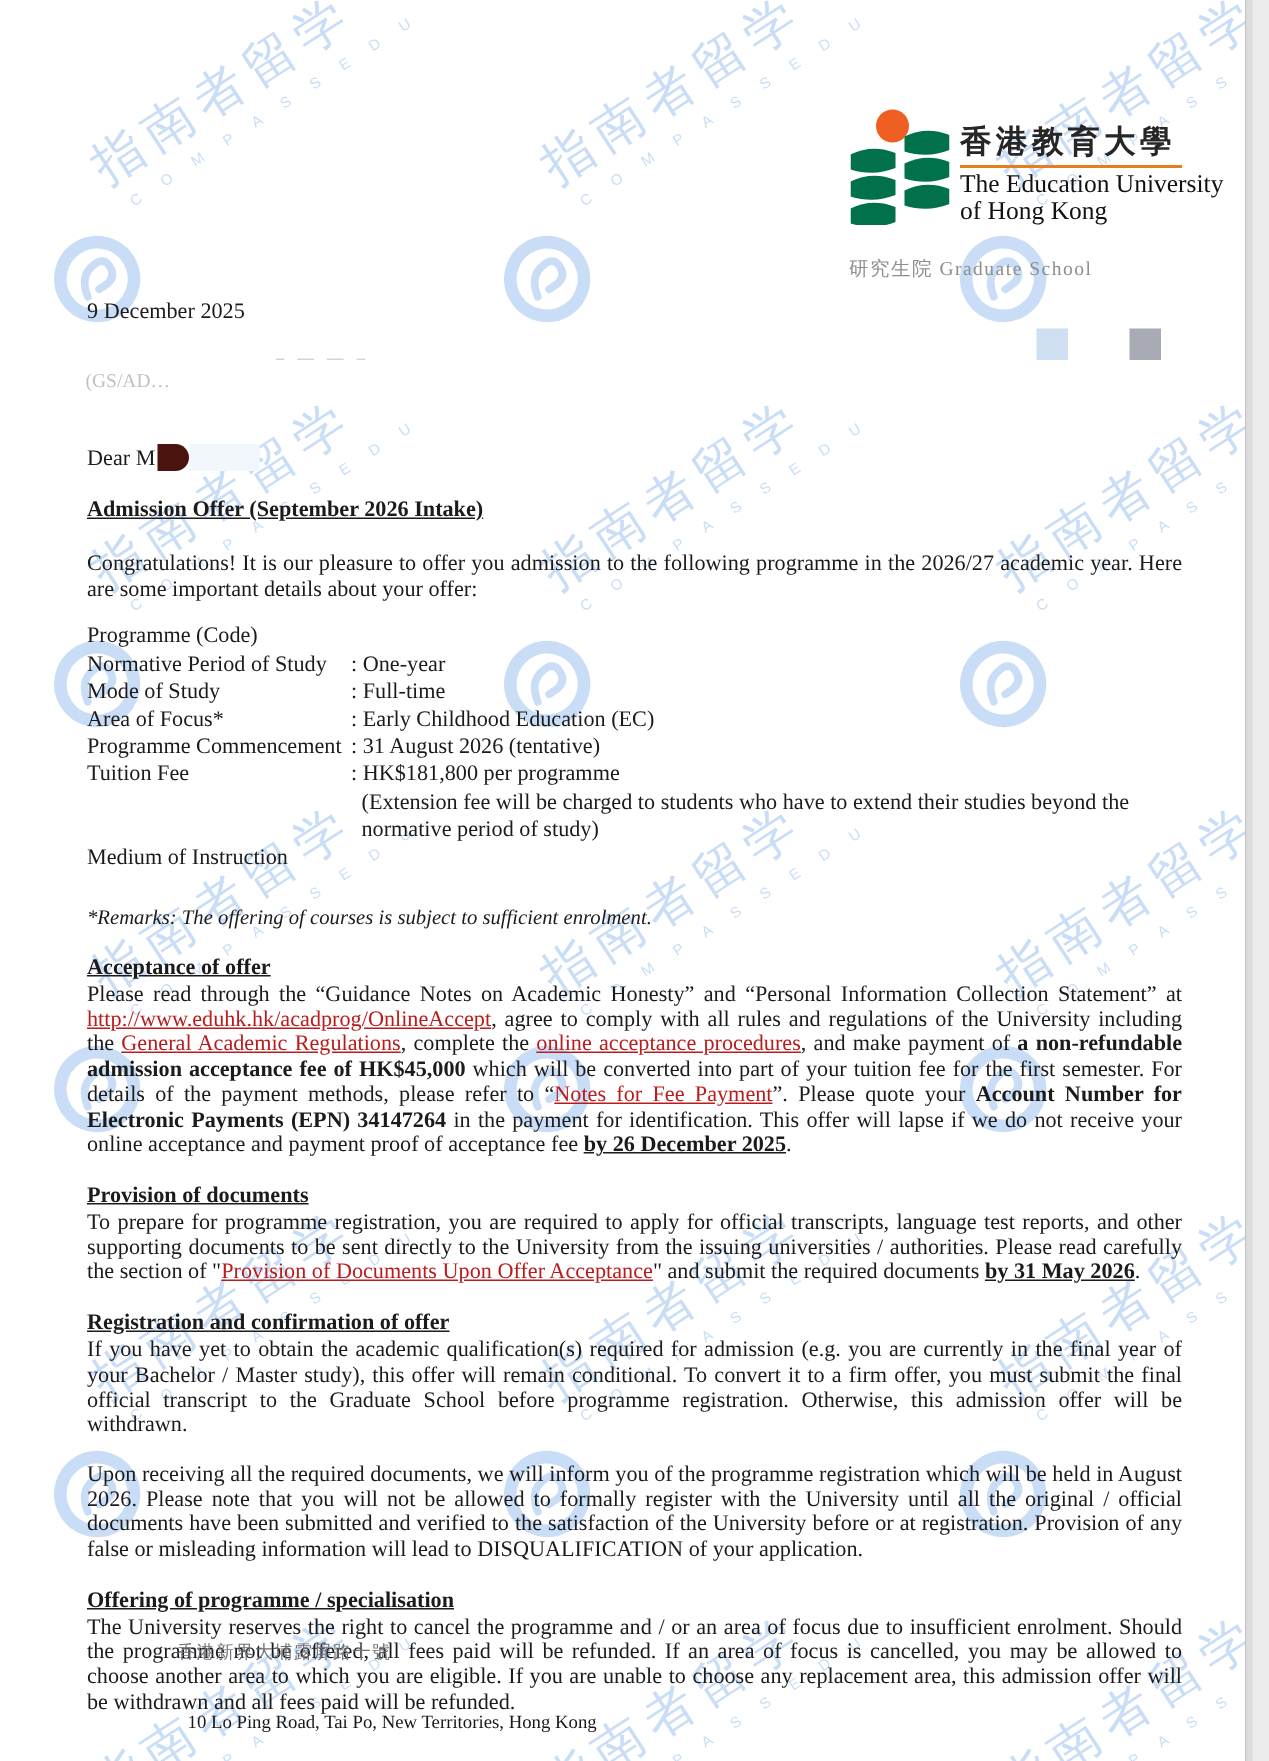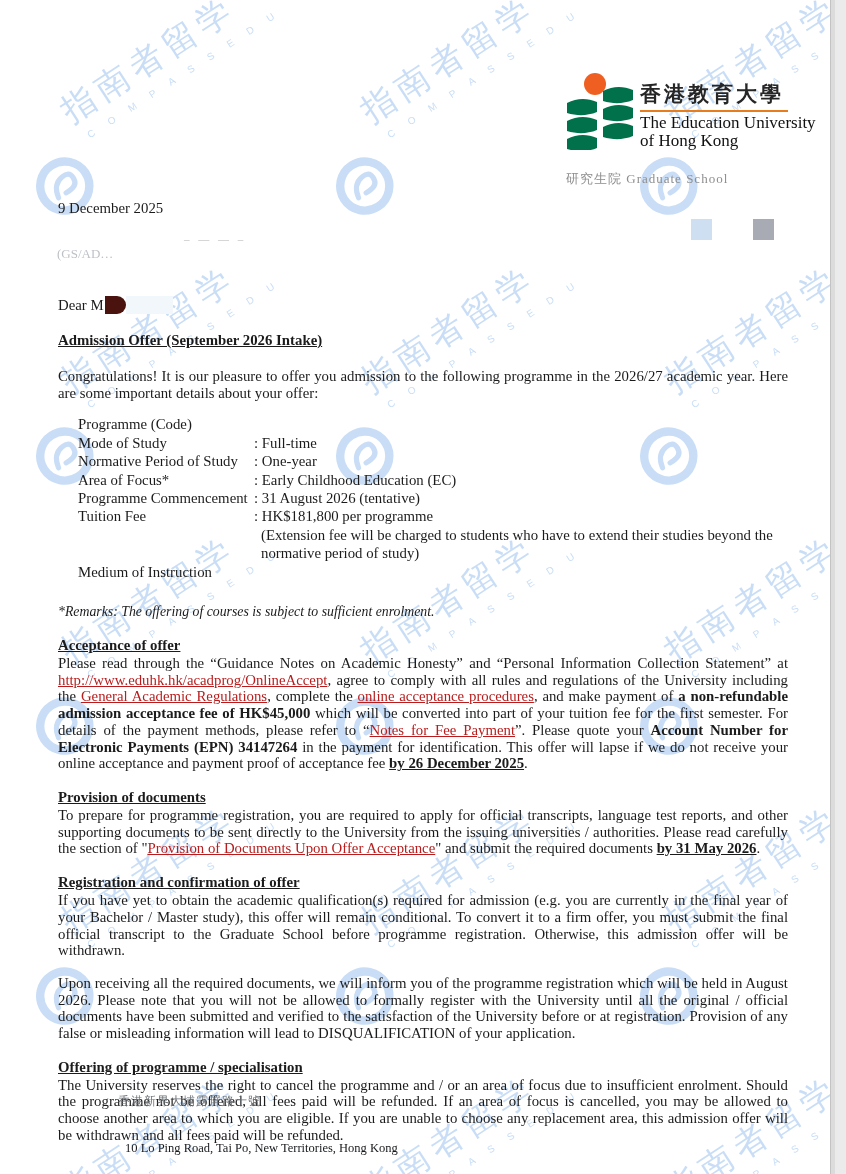--- a/index.html
+++ b/index.html
@@ -38,21 +38,21 @@
   .sq2{left:753px;}
   .salutation{position:absolute;left:58px;top:296px;font-size:14.8px;z-index:2;}
   .name-blob{display:inline-block;width:21px;height:18px;background:#4a130d;border-radius:0 10px 10px 0;vertical-align:-4px;margin-left:1px;}
   .name-box{display:inline-block;width:47px;height:18px;background:#f2f7fb;vertical-align:-4px;}
 
   
   .letter{position:absolute;left:58px;top:332px;width:730px;z-index:2;font-size:14.8px;}
   .subject{font-size:14.8px;font-weight:bold;text-decoration:underline;margin:0;}
   .para{margin:0;text-align:justify;line-height:16.7px;}
   .intro{margin-top:19px;}
-  .dtable{margin-top:14px;line-height:18.4px;margin-left:20px;}
+  .dtable{margin-top:14px;line-height:18.4px;}
   .drow{display:flex;}
   .dlab{width:176px;flex:none;}
   .dval{flex:1;}
   .dval.colon::before{content:": ";}
   .dval.nocolon{padding-left:7px;}
   .remarks{margin-top:23px;font-style:italic;font-size:13.8px;}
   .sec{margin-top:17px;}
   .shead{font-size:14.8px;font-weight:bold;text-decoration:underline;margin:0 0 1px 0;line-height:17px;}
   .para + .para{margin-top:16px;}
   a,.s-link{color:#b91c1c;text-decoration:underline;cursor:pointer;}
@@ -209,26 +209,26 @@
   <div class="letter">
     <h2 class="subject">Admission Offer (September 2026 Intake)</h2>
 
     <p class="para intro">Congratulations!  It is our pleasure to offer you admission to the following programme in the 2026/27 academic year.  Here are some important details about your offer:</p>
 
     <div class="dtable">
       <div class="drow">
         <span class="dlab">Programme (Code)</span>
       </div>
       <div class="drow">
+        <span class="dlab">Normative Period of Study</span>
+        <span class="dval colon">One-year</span>
+      </div>
+      <div class="drow">
         <span class="dlab">Mode of Study</span>
         <span class="dval colon">Full-time</span>
-      </div>
-      <div class="drow">
-        <span class="dlab">Normative Period of Study</span>
-        <span class="dval colon">One-year</span>
       </div>
       <div class="drow">
         <span class="dlab">Area of Focus*</span>
         <span class="dval colon">Early Childhood Education (EC)</span>
       </div>
       <div class="drow">
         <span class="dlab">Programme Commencement</span>
         <span class="dval colon">31 August 2026 (tentative)</span>
       </div>
       <div class="drow">

